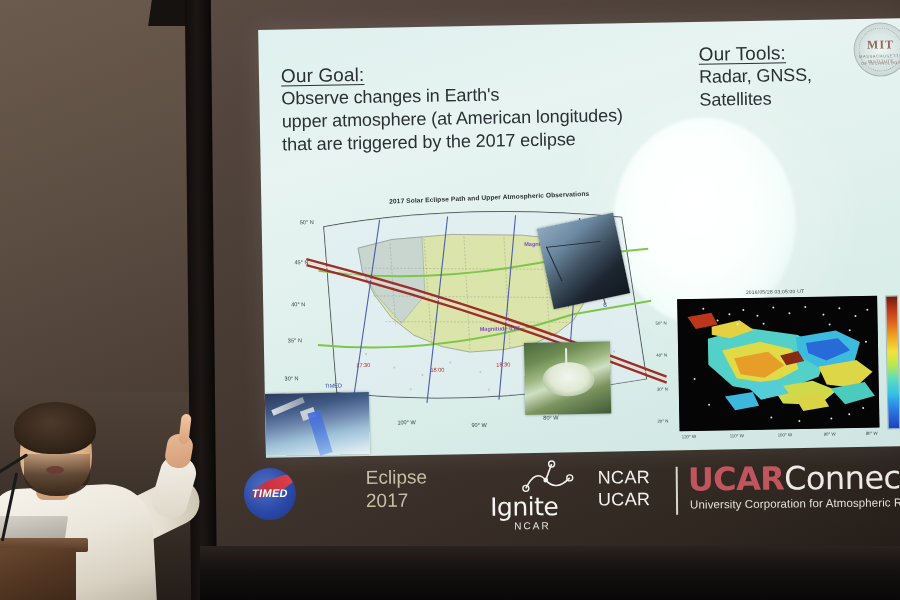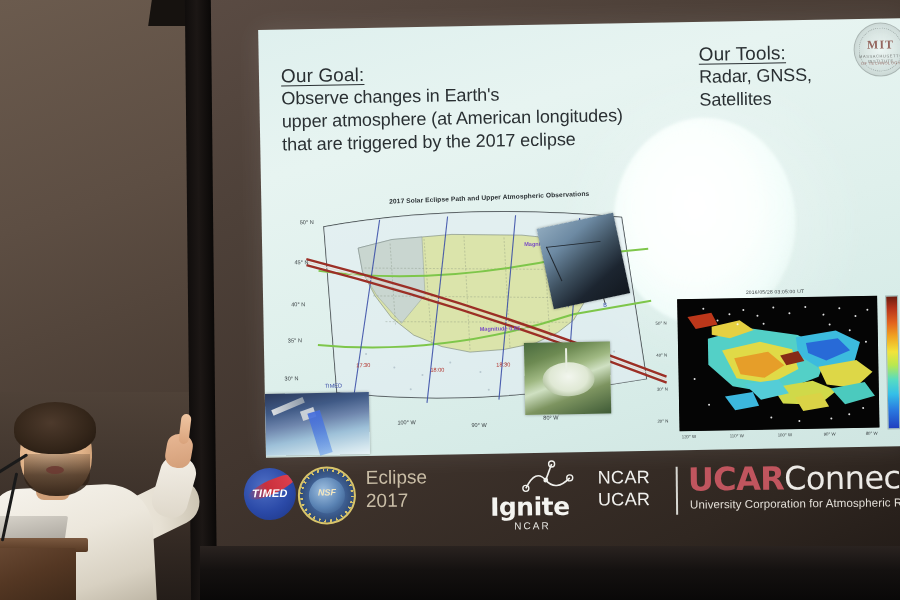--- a/index.html
+++ b/index.html
@@ -115,21 +115,21 @@
     background:radial-gradient(circle at 40% 36%,#9fc0e0 0%,#5a83b4 55%,#2e4d7c 100%);}
   .nsf .rays{position:absolute;left:-2px;top:-2px;right:-2px;bottom:-2px;border-radius:50%;
     background:repeating-conic-gradient(#d8c46a 0deg 4deg,rgba(0,0,0,0) 4deg 13deg);
     -webkit-mask:radial-gradient(circle,transparent 58%,#000 60%);
     mask:radial-gradient(circle,transparent 58%,#000 60%);}
   .nsf .txt{position:absolute;left:0;right:0;top:19px;text-align:center;font-size:9px;
     font-weight:bold;font-style:italic;color:#f2e6c0;}
   .eclipse-txt{position:absolute;left:160px;top:14px;width:110px;text-align:left;color:#c9bda6;
     font-size:19px;line-height:1.22;}
   .ignite{position:absolute;left:278px;top:10px;width:108px;height:74px;color:#f2f2ee;}
-  .ignite .word{position:absolute;left:6px;top:32px;font-size:25px;font-weight:bold;
+  .ignite .word{position:absolute;left:6px;top:32px;font-size:25px;font-weight:normal;
     letter-spacing:-.5px;color:#f4f4f0;font-family:"DejaVu Sans",sans-serif;}
   .ignite .sub{position:absolute;left:30px;top:60px;font-size:10px;letter-spacing:2px;color:#e5e5e0;}
   .ncar-ucar{position:absolute;left:392px;top:18px;color:#f1f1ee;font-size:18px;line-height:1.22;
     letter-spacing:.3px;}
   .divider{position:absolute;left:470px;top:18px;width:2px;height:48px;background:#d7d7d2;}
   .ucarconnect{position:absolute;left:482px;top:12px;white-space:nowrap;}
   .ucarconnect .u1{font-size:32px;font-weight:bold;color:#c0555e;letter-spacing:-.6px;
     font-family:"DejaVu Sans",sans-serif;}
   .ucarconnect .u2{font-size:32px;color:#eceae6;letter-spacing:-.6px;font-family:"DejaVu Sans",sans-serif;}
   .ucar-sub{position:absolute;left:484px;top:50px;font-size:11.5px;color:#e2ded7;
@@ -381,25 +381,20 @@
 
     </div>
   </div>
 
   <div class="footer">
     <div class="nasa">
       <div class="swoosh"></div>
       <div class="txt">TIMED</div>
     </div>
 
-    <div class="nsf">
-      <div class="rays"></div>
-      <div class="globe"></div>
-      <div class="txt">NSF</div>
-    </div>
 
     <div class="eclipse-txt">
       <div>Eclipse</div>
       <div>2017</div>
     </div>
 
     <div class="ignite">
       <svg width="108" height="40" style="position:absolute;left:18px;top:-2px;">
         <g stroke="#f0f0ec" stroke-width="1.6" fill="none">
           <path d="M24 30 Q34 10 44 22 Q54 34 68 20"></path>

